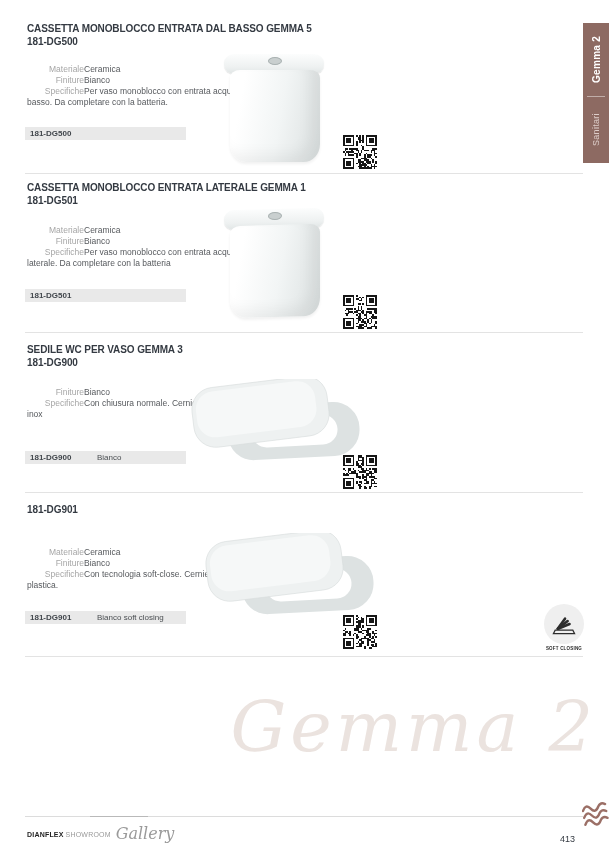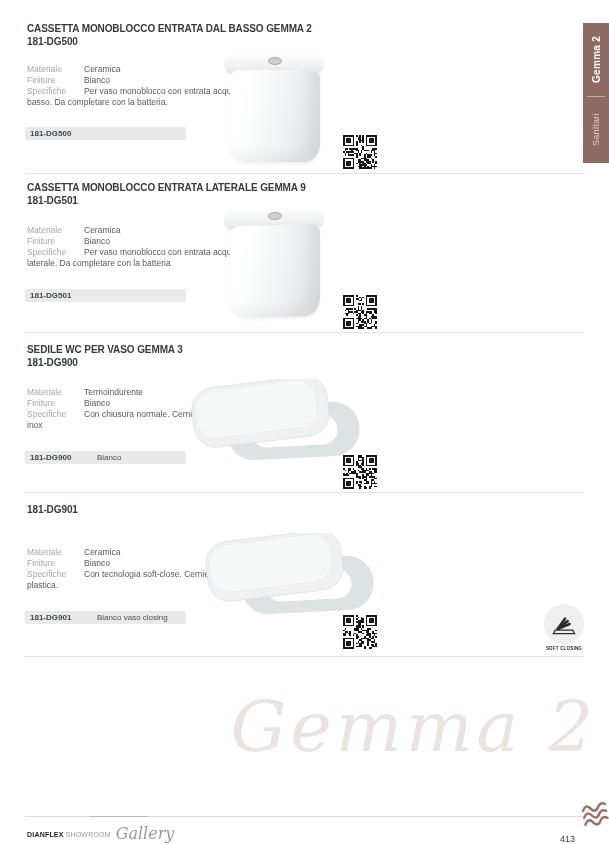--- a/index.html
+++ b/index.html
@@ -11,21 +11,21 @@
   .side-tab .seg{position:absolute;left:0;width:26px;display:flex;align-items:center;justify-content:center;
                  writing-mode:vertical-rl;transform:rotate(180deg);}
   .side-tab .seg.primary{top:0;height:73px;color:#ffffff;font-weight:bold;font-size:10px;letter-spacing:.3px;}
   .side-tab .seg.secondary{top:74px;height:66px;color:#ddcdc9;font-size:9px;letter-spacing:.3px;}
   .side-tab .tab-divider{position:absolute;left:4px;top:73px;width:18px;height:1px;background:rgba(255,255,255,.45);}
 
   
   .section{position:absolute;left:25px;width:558px;}
   .p-title,.p-code{margin:0 0 0 2px;font-size:10px;line-height:13px;font-weight:bold;color:#343a42;letter-spacing:-.1px;}
   .specs{position:absolute;left:2px;top:42px;width:230px;font-size:8.5px;line-height:11px;color:#56595d;}
-  .specs .lbl{display:inline-block;width:57px;color:#a6a6a6;vertical-align:top;}
+  .specs .lbl{display:inline-block;width:57px;color:#a6a6a6;vertical-align:top;text-align:right;}
   .row-bar{position:absolute;left:0;width:161px;height:13px;background:#e9e9e9;
            font-size:8px;line-height:13px;color:#41464c;font-weight:bold;}
   .row-bar .rb-code{position:absolute;left:5px;}
   .row-bar .rb-finish{position:absolute;left:72px;font-weight:normal;color:#4a4e52;}
   .sep{position:absolute;left:25px;width:558px;height:1px;background:#e3e3e3;}
 
   
   .img-cistern{position:absolute;width:130px;height:112px;}
   .cist-lid{position:absolute;left:14px;top:2px;width:100px;height:20px;border-radius:10px/9px;
             background:linear-gradient(180deg,#fcfdfd,#eef1f1 65%,#e0e5e5);box-shadow:0 1px 1px rgba(0,0,0,.10);}
@@ -70,21 +70,21 @@
 
 <div class="page">
 
   <div class="side-tab">
     <div class="seg primary">Gemma 2</div>
     <div class="tab-divider"></div>
     <div class="seg secondary">Sanitari</div>
   </div>
 
   <div class="section" style="top:22px;height:150px;">
-    <p class="p-title">CASSETTA MONOBLOCCO ENTRATA DAL BASSO GEMMA 2</p>
+    <p class="p-title">CASSETTA MONOBLOCCO ENTRATA DAL BASSO GEMMA 5</p>
     <p class="p-code">181-DG500</p>
     <div class="specs">
       <div><span class="lbl">Materiale</span><span>Ceramica</span></div>
       <div><span class="lbl">Finiture</span><span>Bianco</span></div>
       <div><span class="lbl">Specifiche</span><span>Per vaso monoblocco con entrata acqua dal basso. Da completare con la batteria.</span></div>
     </div>
     <div class="row-bar" style="top:105px;">
       <span class="rb-code">181-DG500</span>
       <span class="rb-finish"></span>
     </div>
@@ -321,21 +321,21 @@
           <rect x="15" y="20" width="1" height="1" fill="#161616"></rect>
           <rect x="16" y="20" width="1" height="1" fill="#161616"></rect>
           <rect x="17" y="20" width="1" height="1" fill="#161616"></rect>
           <rect x="19" y="20" width="1" height="1" fill="#161616"></rect>
         </svg>
       </div>
   </div>
   <div class="sep" style="top:173px;"></div>
 
   <div class="section" style="top:181px;height:150px;">
-    <p class="p-title">CASSETTA MONOBLOCCO ENTRATA LATERALE GEMMA 9</p>
+    <p class="p-title">CASSETTA MONOBLOCCO ENTRATA LATERALE GEMMA 1</p>
     <p class="p-code">181-DG501</p>
     <div class="specs" style="top:44px;">
       <div><span class="lbl">Materiale</span><span>Ceramica</span></div>
       <div><span class="lbl">Finiture</span><span>Bianco</span></div>
       <div><span class="lbl">Specifiche</span><span>Per vaso monoblocco con entrata acqua laterale. Da completare con la batteria</span></div>
     </div>
     <div class="row-bar" style="top:108px;">
       <span class="rb-code">181-DG501</span>
       <span class="rb-finish"></span>
     </div>
@@ -568,21 +568,20 @@
           <rect x="20" y="20" width="1" height="1" fill="#161616"></rect>
         </svg>
       </div>
   </div>
   <div class="sep" style="top:332px;"></div>
 
   <div class="section" style="top:343px;height:150px;">
     <p class="p-title">SEDILE WC PER VASO GEMMA 3</p>
     <p class="p-code">181-DG900</p>
     <div class="specs" style="top:44px;">
-      <div><span class="lbl">Materiale</span><span>Termoindurente</span></div>
       <div><span class="lbl">Finiture</span><span>Bianco</span></div>
       <div><span class="lbl">Specifiche</span><span>Con chiusura normale. Cerniera in acciaio inox</span></div>
     </div>
     <div class="row-bar" style="top:108px;">
       <span class="rb-code">181-DG900</span>
       <span class="rb-finish">Bianco</span>
     </div>
     <div class="img-seat" style="left:158px;top:36px;">
       <svg width="185" height="85" viewBox="0 0 185 85">
         <g transform="rotate(-3 92 42)">
@@ -831,21 +830,21 @@
 
   <div class="section" style="top:503px;height:155px;">
     <p class="p-code">181-DG901</p>
     <div class="specs" style="top:44px;">
       <div><span class="lbl">Materiale</span><span>Ceramica</span></div>
       <div><span class="lbl">Finiture</span><span>Bianco</span></div>
       <div><span class="lbl">Specifiche</span><span>Con tecnologia soft-close. Cerniera in plastica.</span></div>
     </div>
     <div class="row-bar" style="top:108px;">
       <span class="rb-code">181-DG901</span>
-      <span class="rb-finish">Bianco vaso closing</span>
+      <span class="rb-finish">Bianco soft closing</span>
     </div>
     <div class="img-seat" style="left:172px;top:30px;">
       <svg width="185" height="85" viewBox="0 0 185 85">
         <g transform="rotate(-3 92 42)">
           <rect x="44" y="26" width="132" height="54" rx="26" fill="#dde2e2"></rect>
           <rect x="68" y="38" width="86" height="30" rx="15" fill="#ffffff"></rect>
           <rect x="10" y="2" width="136" height="60" rx="22" fill="#eef1f1" stroke="#d7dcdc" stroke-width="0.6" transform="rotate(-4 78 32)"></rect>
           <rect x="14" y="6" width="120" height="46" rx="18" fill="#f6f8f8" transform="rotate(-4 78 32)"></rect>
         </g>
       </svg>

